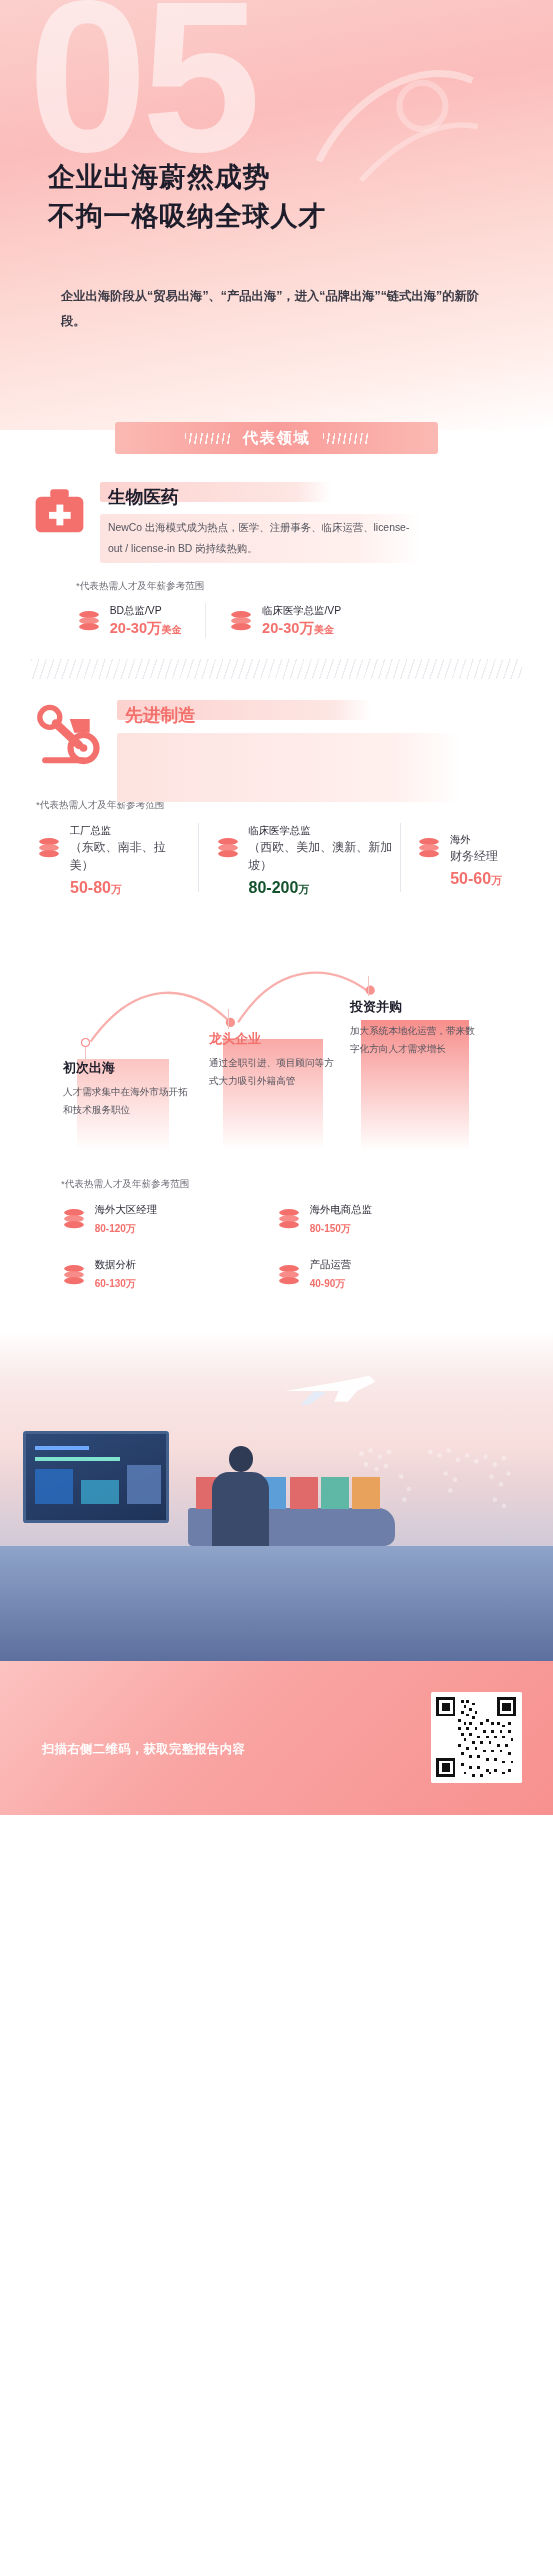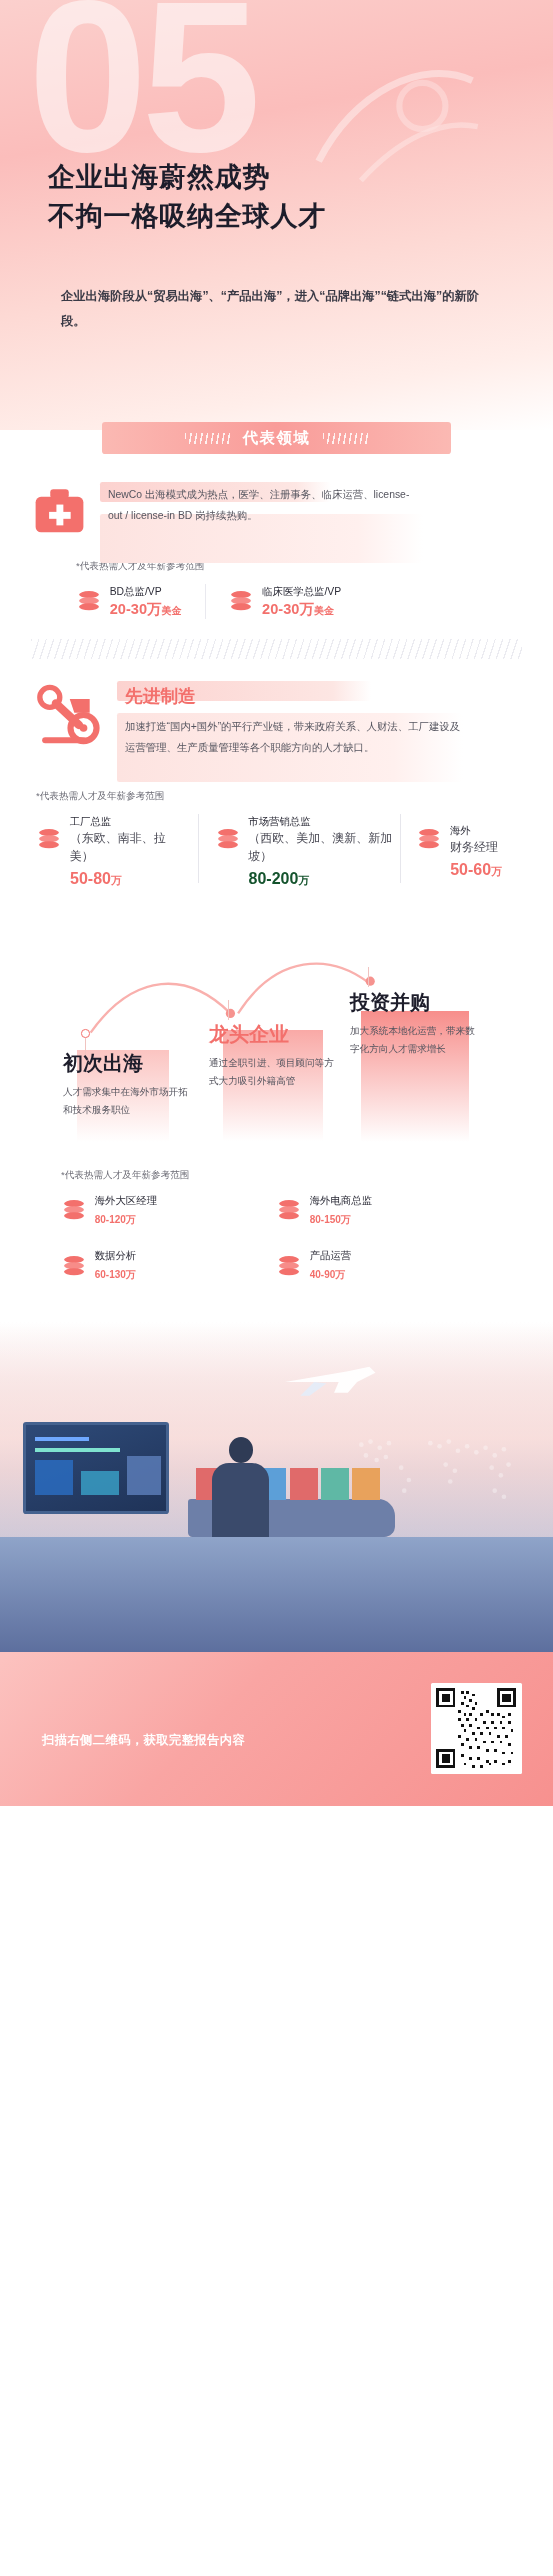--- a/index.html
+++ b/index.html
@@ -54,21 +54,21 @@
     font-weight:bold;
   }
 
   
   .banner-wrap { text-align:center; margin:0 auto; }
   .banner {
     display:inline-flex;
     align-items:center;
     justify-content:center;
     gap:12.3px;
-    width:349px; height:32px;
+    width:323px; height:32px;
     background:linear-gradient(90deg,#fbb9b3 0%,#f99c99 50%,#fbb9b3 100%);
     border-radius:3.1px;
     color:#fff;
     font-size:15.4px;
     font-weight:bold;
     letter-spacing:1.5px;
     position:relative;
   }
   .banner .stripes {
     display:inline-block;
@@ -116,21 +116,21 @@
     margin:20px 31px 0 31px;
     background:repeating-linear-gradient(108deg,#e9e9ef 0 1.2px,transparent 1.2px 7px);
     opacity:.9;
   }
 
   .vline { width:0.8px; background:#e6e6ec; align-self:stretch; }
 
   
   .stages { position:relative; height:254px; margin-top:4.6px; }
   .stage-box { position:absolute; width:127px; }
-  .stage-name { font-size:20px; font-weight:bold; margin-bottom:6.1px; }
+  .stage-name { font-size:13px; font-weight:bold; margin-bottom:6.1px; }
   .stage-desc { font-size:9.6px; color:#55555f; line-height:1.85; }
   .stage-dot {
     width:8.5px;height:8.5px;border-radius:50%;
     border:1.9px solid #f3706c; background:#fff;
     position:absolute;
   }
   .stage-vline { position:absolute; width:0.8px; background:#f0c3c0; }
 
   
   .scene {
@@ -194,20 +194,21 @@
   <div class="block" style="margin-top:29px;">
     <div class="row" style="gap:20px; align-items:flex-start;">
       <svg width="57" height="57" viewBox="0 0 74 74">
         <rect x="6" y="18" width="62" height="46" rx="7" fill="#f3706c"></rect>
         <rect x="25" y="8" width="24" height="12" rx="4" fill="#f3706c"></rect>
         <rect x="33" y="28" width="9" height="27" fill="#ffffff"></rect>
         <rect x="23.5" y="37.5" width="28" height="9" fill="#ffffff"></rect>
       </svg>
       <div style="flex:1; position:relative; padding-top:1.5px;">
         <div class="pinkbar" style="left:-7.7px; top:-1.5px; width:231px;"></div>
+        <div class="cat-title" style="position:relative;">生物医药</div>
         <div class="pinkbar" style="left:-7.7px; top:31px; width:323px; height:49px; background:linear-gradient(90deg,#fde3e0,#fff0ee 80%,#ffffff);"></div>
         <div class="cat-desc" style="position:relative; width:315px;">NewCo 出海模式成为热点，医学、注册事务、临床运营、license-out / license-in BD 岗持续热购。</div>
       </div>
     </div>
 
     <div class="note" style="margin-top:20px; margin-left:45px;">*代表热需人才及年薪参考范围</div>
 
     <div class="row" style="margin-left:45px; gap:23px; align-items:center;">
       <div class="salary-item">
         <svg class="coins" viewBox="0 0 34 30">
@@ -244,21 +245,20 @@
         <path d="M26 28 L56 56" stroke="#f3706c" stroke-width="11" stroke-linecap="round"></path>
         <path d="M44 22 L70 22 L70 40 L50 40 Z" fill="#f3706c"></path>
         <circle cx="62" cy="60" r="17" fill="none" stroke="#f3706c" stroke-width="8"></circle>
         <circle cx="62" cy="60" r="5" fill="#f3706c"></circle>
         <rect x="8" y="72" width="58" height="8" rx="4" fill="#f3706c"></rect>
       </svg>
       <div style="flex:1; position:relative; padding-top:1.5px;">
         <div class="pinkbar" style="left:-7.7px; top:-1.5px; width:254px;"></div>
         <div class="cat-title accent" style="position:relative;">先进制造</div>
         <div class="pinkbar" style="left:-7.7px; top:31px; width:346px; height:69px; background:linear-gradient(90deg,#fde3e0,#fff0ee 80%,#ffffff);"></div>
-        <div class="cat-desc" style="position:relative; width:338px;">加速打造“国内+国外”的平行产业链，带来政府关系、人财法、工厂建设及运营管理、生产质量管理等各个职能方向的人才缺口。</div>
       </div>
     </div>
 
     <div class="note" style="margin-top:31px;">*代表热需人才及年薪参考范围</div>
 
     <div class="row" style="gap:0; align-items:center;">
       <div style="width:165px; padding-right:12.3px;">
         <div class="salary-item">
           <svg class="coins" viewBox="0 0 34 30">
             <ellipse cx="17" cy="6" rx="13" ry="4.6" fill="#f3706c"></ellipse>
@@ -278,21 +278,21 @@
       <div class="vline" style="height:69px;"></div>
 
       <div style="width:204px; padding-left:15.4px; padding-right:7.7px;">
         <div class="salary-item">
           <svg class="coins" viewBox="0 0 34 30">
             <ellipse cx="17" cy="6" rx="13" ry="4.6" fill="#f3706c"></ellipse>
             <ellipse cx="17" cy="14" rx="13" ry="4.6" fill="#f78c89"></ellipse>
             <ellipse cx="17" cy="22" rx="13" ry="4.6" fill="#f3706c"></ellipse>
           </svg>
           <div class="salary-text">
-            <div class="lbl">市场营销总监</div>
+            <div class="lbl">临床医学总监</div>
             <div class="lbl"><small>（西欧、美加、澳新、新加坡）</small></div>
           </div>
         </div>
         <div class="val" style="font-size:16px;font-weight:bold;color:#14532d;margin-top:4.6px;margin-left:34px;">
           <span>80-200</span><span style="font-size:10.8px">万</span>
         </div>
       </div>
 
       <div class="vline" style="height:69px;"></div>
 

